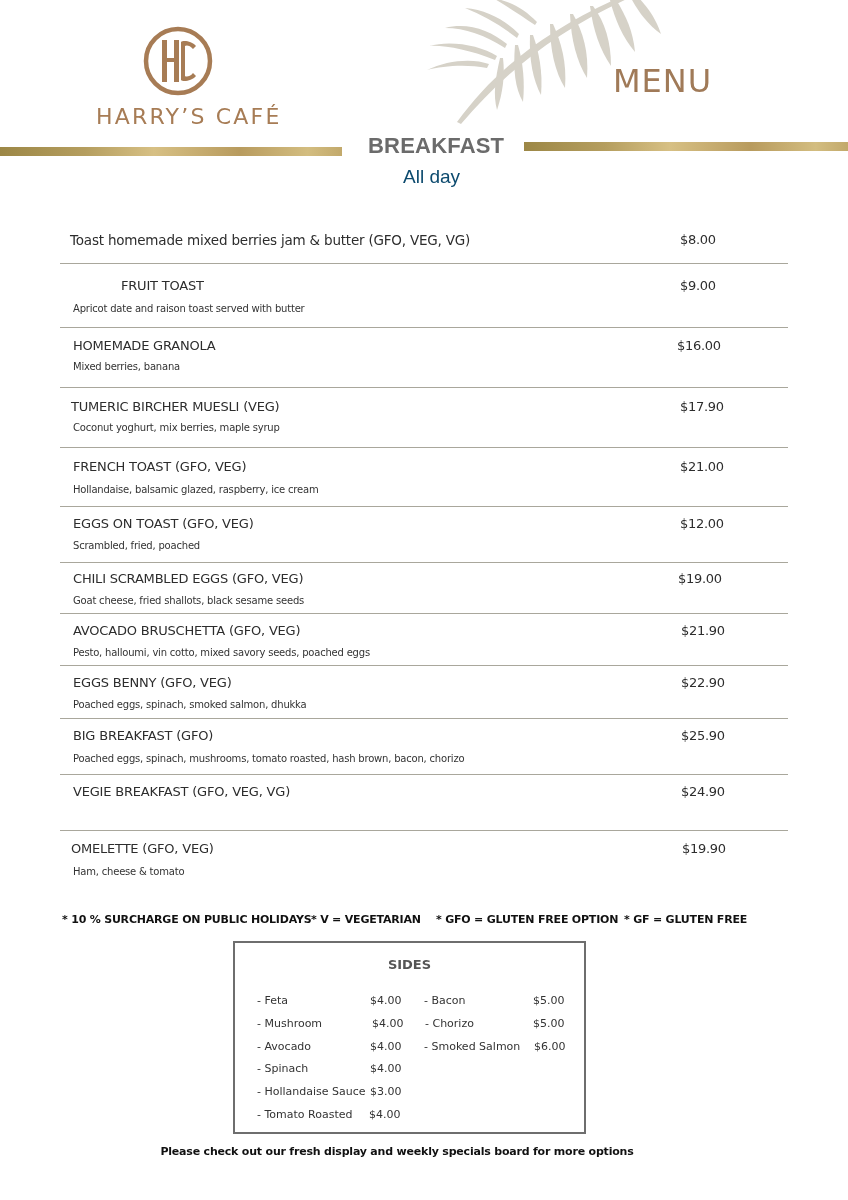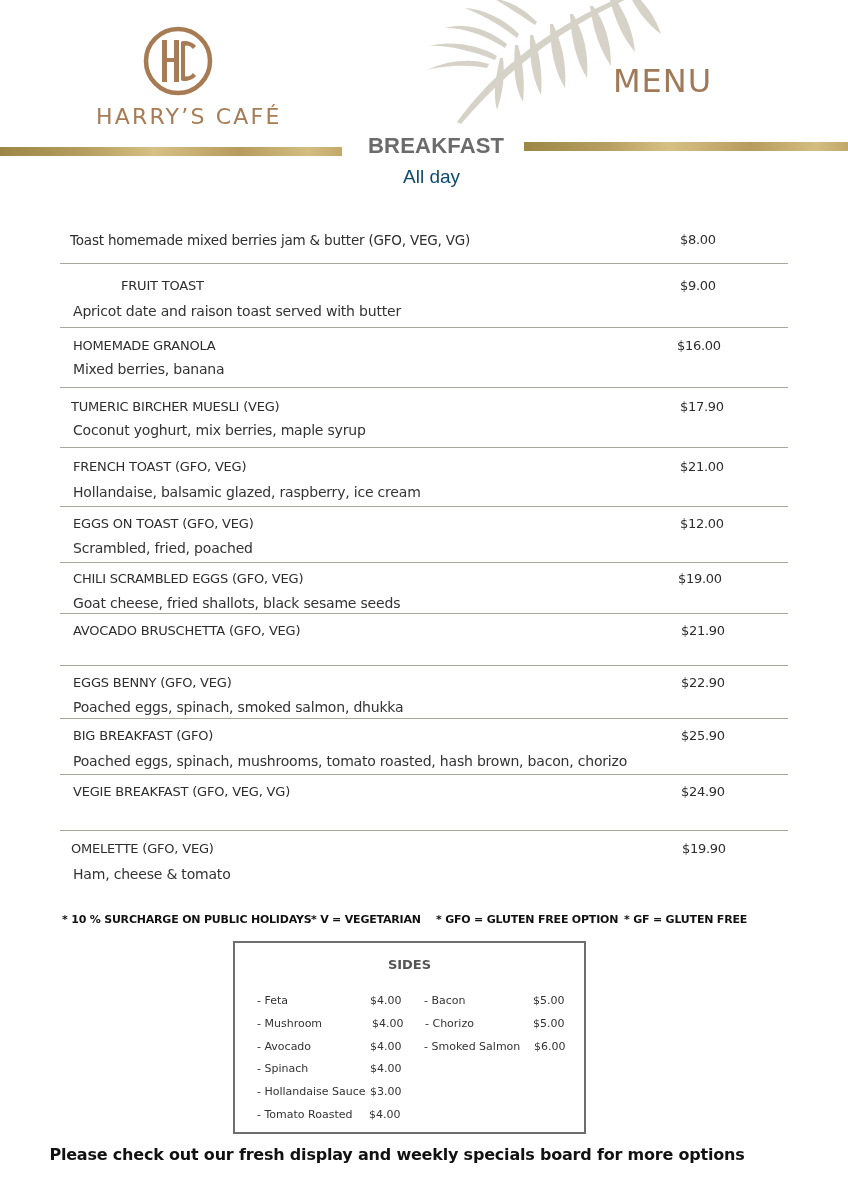--- a/index.html
+++ b/index.html
@@ -37,21 +37,21 @@
     }
 
     .menu-list { position: absolute; left: 60px; top: 0; width: 728px; }
     .item { position: absolute; left: 0; width: 728px; border-bottom: 1.5px solid #a9a79c; }
     .item.last { border-bottom: none; }
     .item-name {
       position: absolute; left: 13px; font-size: 13px; color: #2d2d2d;
       font-family: "DejaVu Sans", sans-serif; letter-spacing: -0.2px; white-space: nowrap;
     }
     .item-desc {
-      position: absolute; left: 13px; font-size: 14px; color: #333;
+      position: absolute; left: 13px; font-size: 10px; color: #333;
       font-family: "DejaVu Sans", sans-serif; letter-spacing: -0.2px; white-space: nowrap;
     }
     .item-price {
       position: absolute; left: 620px; font-size: 13px; color: #2d2d2d;
       font-family: "DejaVu Sans", sans-serif; letter-spacing: -0.3px;
     }
 
     .notes { position: absolute; top: 913px; left: 0; width: 848px; height: 16px; }
     .note {
       position: absolute; top: 0; font-size: 11px; font-weight: bold; color: #111;
@@ -65,21 +65,21 @@
     .sides-title {
       position: absolute; left: 0; width: 100%; top: 14px; text-align: center;
       font-size: 13px; font-weight: bold; color: #555; font-family: "DejaVu Sans", sans-serif;
     }
     .side-row { position: absolute; font-size: 11px; color: #333; font-family: "DejaVu Sans", sans-serif; white-space: nowrap; }
     .side-name { position: absolute; left: 0; top: 0; }
     .side-price { position: absolute; top: 0; }
 
     .footer-note {
       position: absolute; left: 0; width: 794px; top: 1145px; text-align: center;
-      font-size: 16px; font-weight: bold; color: #111; font-family: "DejaVu Sans", sans-serif;
+      font-size: 11px; font-weight: bold; color: #111; font-family: "DejaVu Sans", sans-serif;
       letter-spacing: -0.2px;
     }
   </style>
 </head>
 <body>
 
 <svg class="palm" viewBox="0 0 300 125" xmlns="http://www.w3.org/2000/svg">
   <g fill="#d6d2c8">
     <path d="M32 122 C 70 70, 120 30, 200 -5 L 204 -2 C 130 32, 80 72, 36 124 Z"></path>
     <path d="M70 60 C 45 50, 20 45, 4 46 C 25 40, 55 45, 72 56 Z"></path>
@@ -149,20 +149,21 @@
     <span class="item-desc" style="top:33px;">Scrambled, fried, poached</span>
     <span class="item-price" style="top:9px;">$12.00</span>
   </div>
   <div class="item" style="top:563px;height:51px;">
     <span class="item-name" style="top:8px;">CHILI SCRAMBLED EGGS (GFO, VEG)</span>
     <span class="item-desc" style="top:32px;">Goat cheese, fried shallots, black sesame seeds</span>
     <span class="item-price" style="top:8px;left:618px;">$19.00</span>
   </div>
   <div class="item" style="top:614px;height:52px;">
     <span class="item-name" style="top:9px;">AVOCADO BRUSCHETTA (GFO, VEG)</span>
+    <span class="item-desc" style="top:33px;">Pesto, halloumi, vin cotto, mixed savory seeds, poached eggs</span>
     <span class="item-price" style="top:9px;left:621px;">$21.90</span>
   </div>
   <div class="item" style="top:666px;height:53px;">
     <span class="item-name" style="top:9px;">EGGS BENNY (GFO, VEG)</span>
     <span class="item-desc" style="top:33px;">Poached eggs, spinach, smoked salmon, dhukka</span>
     <span class="item-price" style="top:9px;left:621px;">$22.90</span>
   </div>
   <div class="item" style="top:719px;height:56px;">
     <span class="item-name" style="top:9px;">BIG BREAKFAST (GFO)</span>
     <span class="item-desc" style="top:34px;">Poached eggs, spinach, mushrooms, tomato roasted, hash brown, bacon, chorizo</span>

